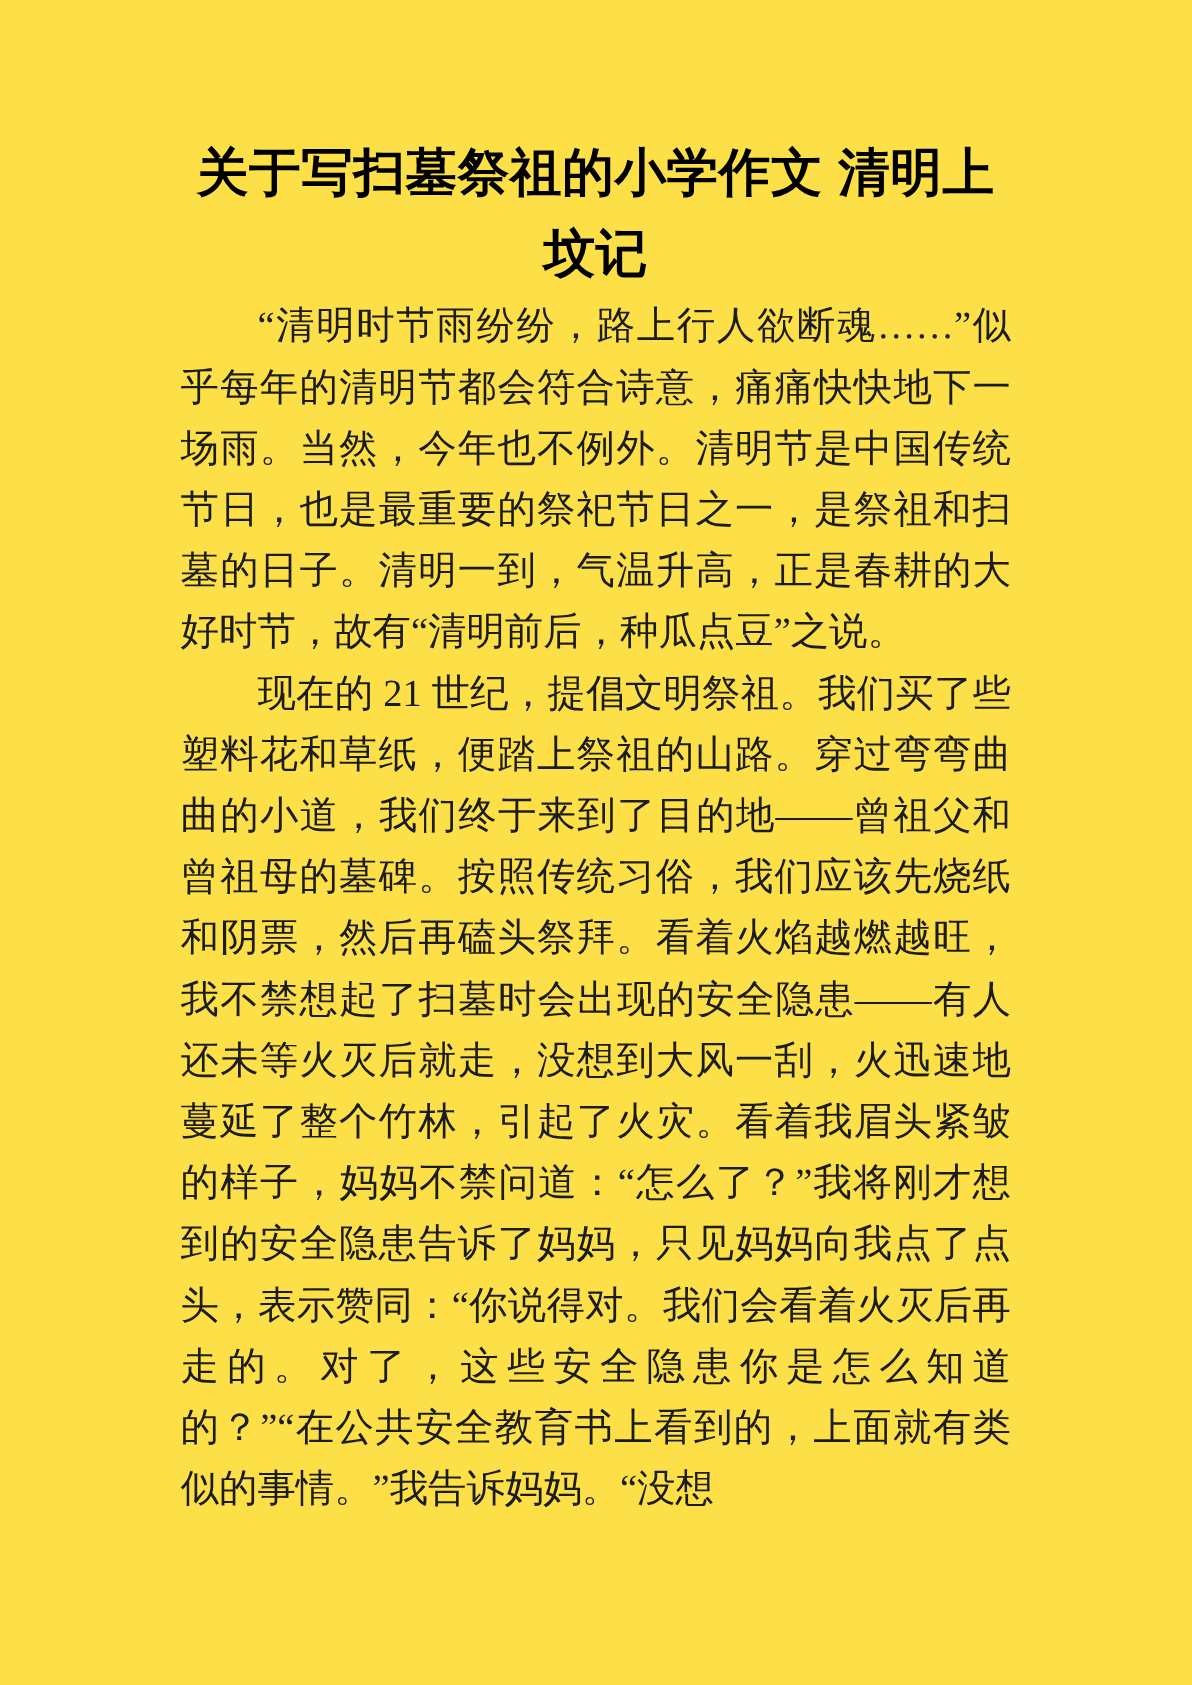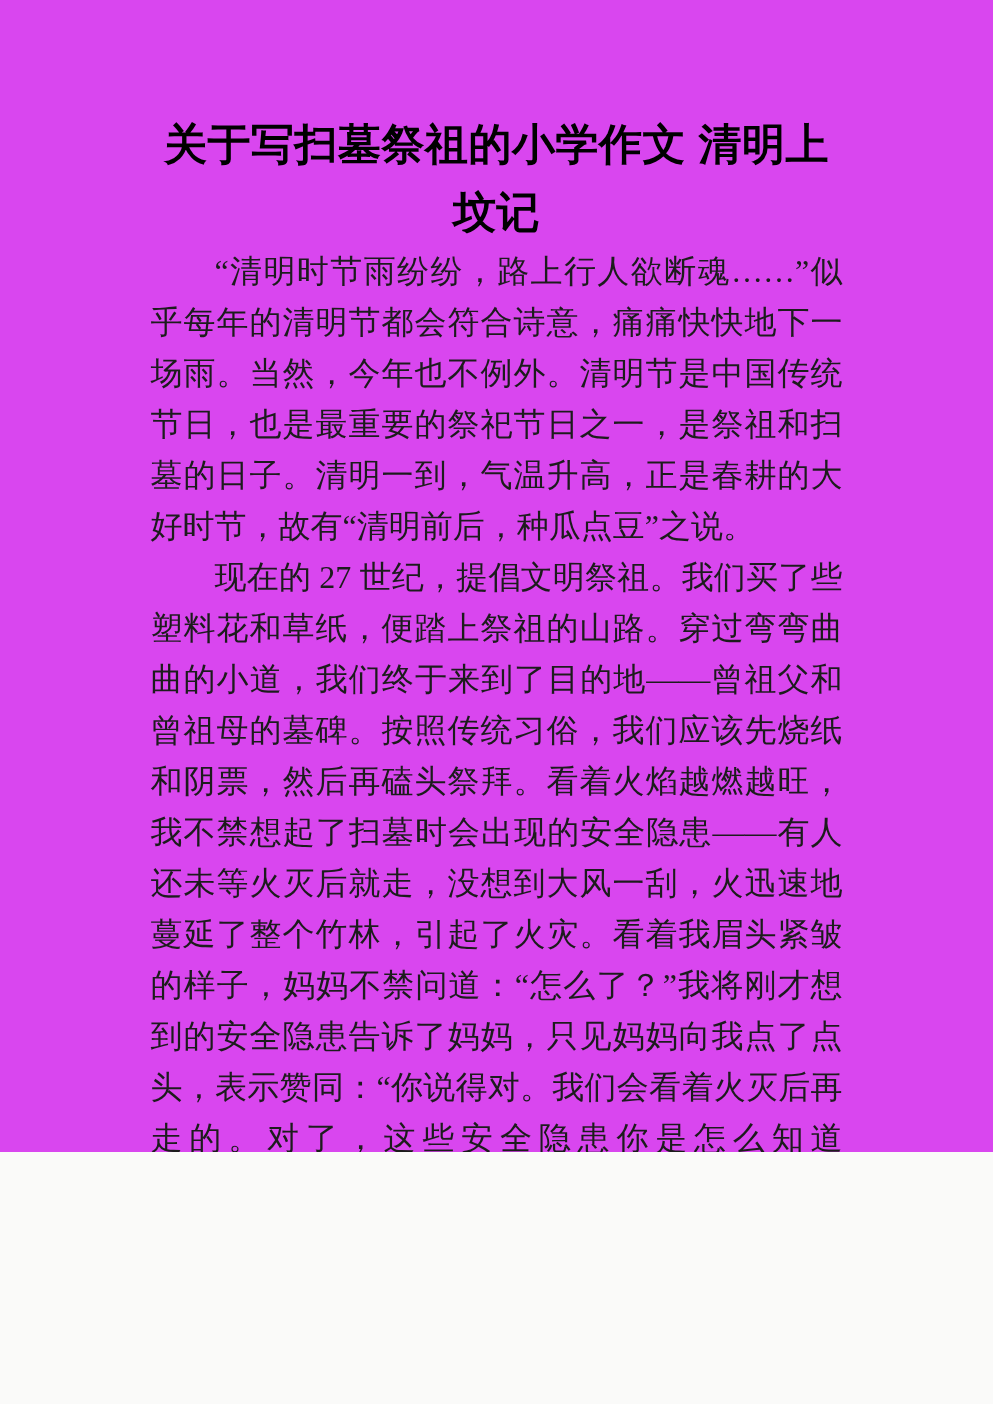--- a/index.html
+++ b/index.html
@@ -3,22 +3,22 @@
 <meta charset="utf-8">
 <style>
   html, body {
     margin: 0;
     padding: 0;
     background: #fafaf9;
   }
   .page {
     position: relative;
     width: 993px;
-    height: 1152px;
-    background: #d946ef;
+    height: 1404px;
+    background: #fde047;
     overflow: hidden;
     font-family: "Liberation Serif", serif;
   }
   .content {
     width: 692px;
     margin: 0 auto;
     padding-top: 110px;
   }
   .doc-title {
     margin: 0;
@@ -45,16 +45,16 @@
   }
 </style>
 </head>
 <body>
 
 <div class="page">
   <div class="content">
     <h1 class="doc-title">关于写扫墓祭祖的小学作文 清明上坟记</h1>
     <div class="doc-body">
       <p>“清明时节雨纷纷，路上行人欲断魂……”似乎每年的清明节都会符合诗意，痛痛快快地下一场雨。当然，今年也不例外。清明节是中国传统节日，也是最重要的祭祀节日之一，是祭祖和扫墓的日子。清明一到，气温升高，正是春耕的大好时节，故有“清明前后，种瓜点豆”之说。</p>
-      <p>现在的 27 世纪，提倡文明祭祖。我们买了些塑料花和草纸，便踏上祭祖的山路。穿过弯弯曲曲的小道，我们终于来到了目的地——曾祖父和曾祖母的墓碑。按照传统习俗，我们应该先烧纸和阴票，然后再磕头祭拜。看着火焰越燃越旺，我不禁想起了扫墓时会出现的安全隐患——有人还未等火灭后就走，没想到大风一刮，火迅速地蔓延了整个竹林，引起了火灾。看着我眉头紧皱的样子，妈妈不禁问道：“怎么了？”我将刚才想到的安全隐患告诉了妈妈，只见妈妈向我点了点头，表示赞同：“你说得对。我们会看着火灭后再走的。对了，这些安全隐患你是怎么知道的？”“在公共安全教育书上看到的，上面就有类似的事情。”我告诉妈妈。“没想</p>
+      <p>现在的 21 世纪，提倡文明祭祖。我们买了些塑料花和草纸，便踏上祭祖的山路。穿过弯弯曲曲的小道，我们终于来到了目的地——曾祖父和曾祖母的墓碑。按照传统习俗，我们应该先烧纸和阴票，然后再磕头祭拜。看着火焰越燃越旺，我不禁想起了扫墓时会出现的安全隐患——有人还未等火灭后就走，没想到大风一刮，火迅速地蔓延了整个竹林，引起了火灾。看着我眉头紧皱的样子，妈妈不禁问道：“怎么了？”我将刚才想到的安全隐患告诉了妈妈，只见妈妈向我点了点头，表示赞同：“你说得对。我们会看着火灭后再走的。对了，这些安全隐患你是怎么知道的？”“在公共安全教育书上看到的，上面就有类似的事情。”我告诉妈妈。“没想</p>
     </div>
   </div>
 </div>
 
 </body></html>

